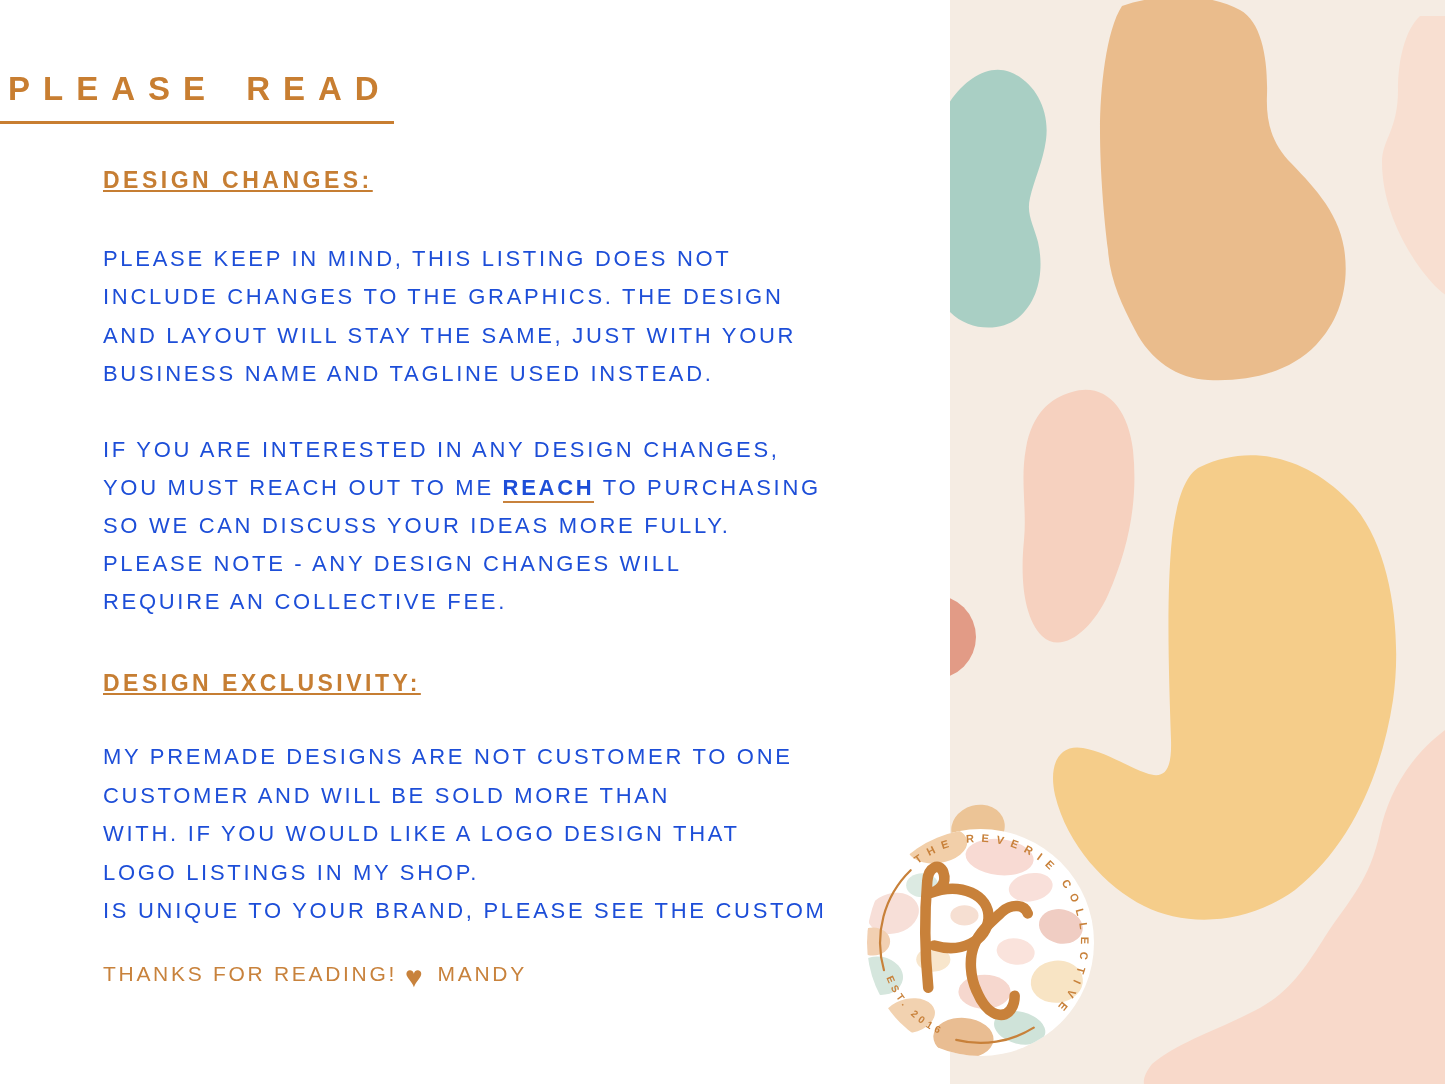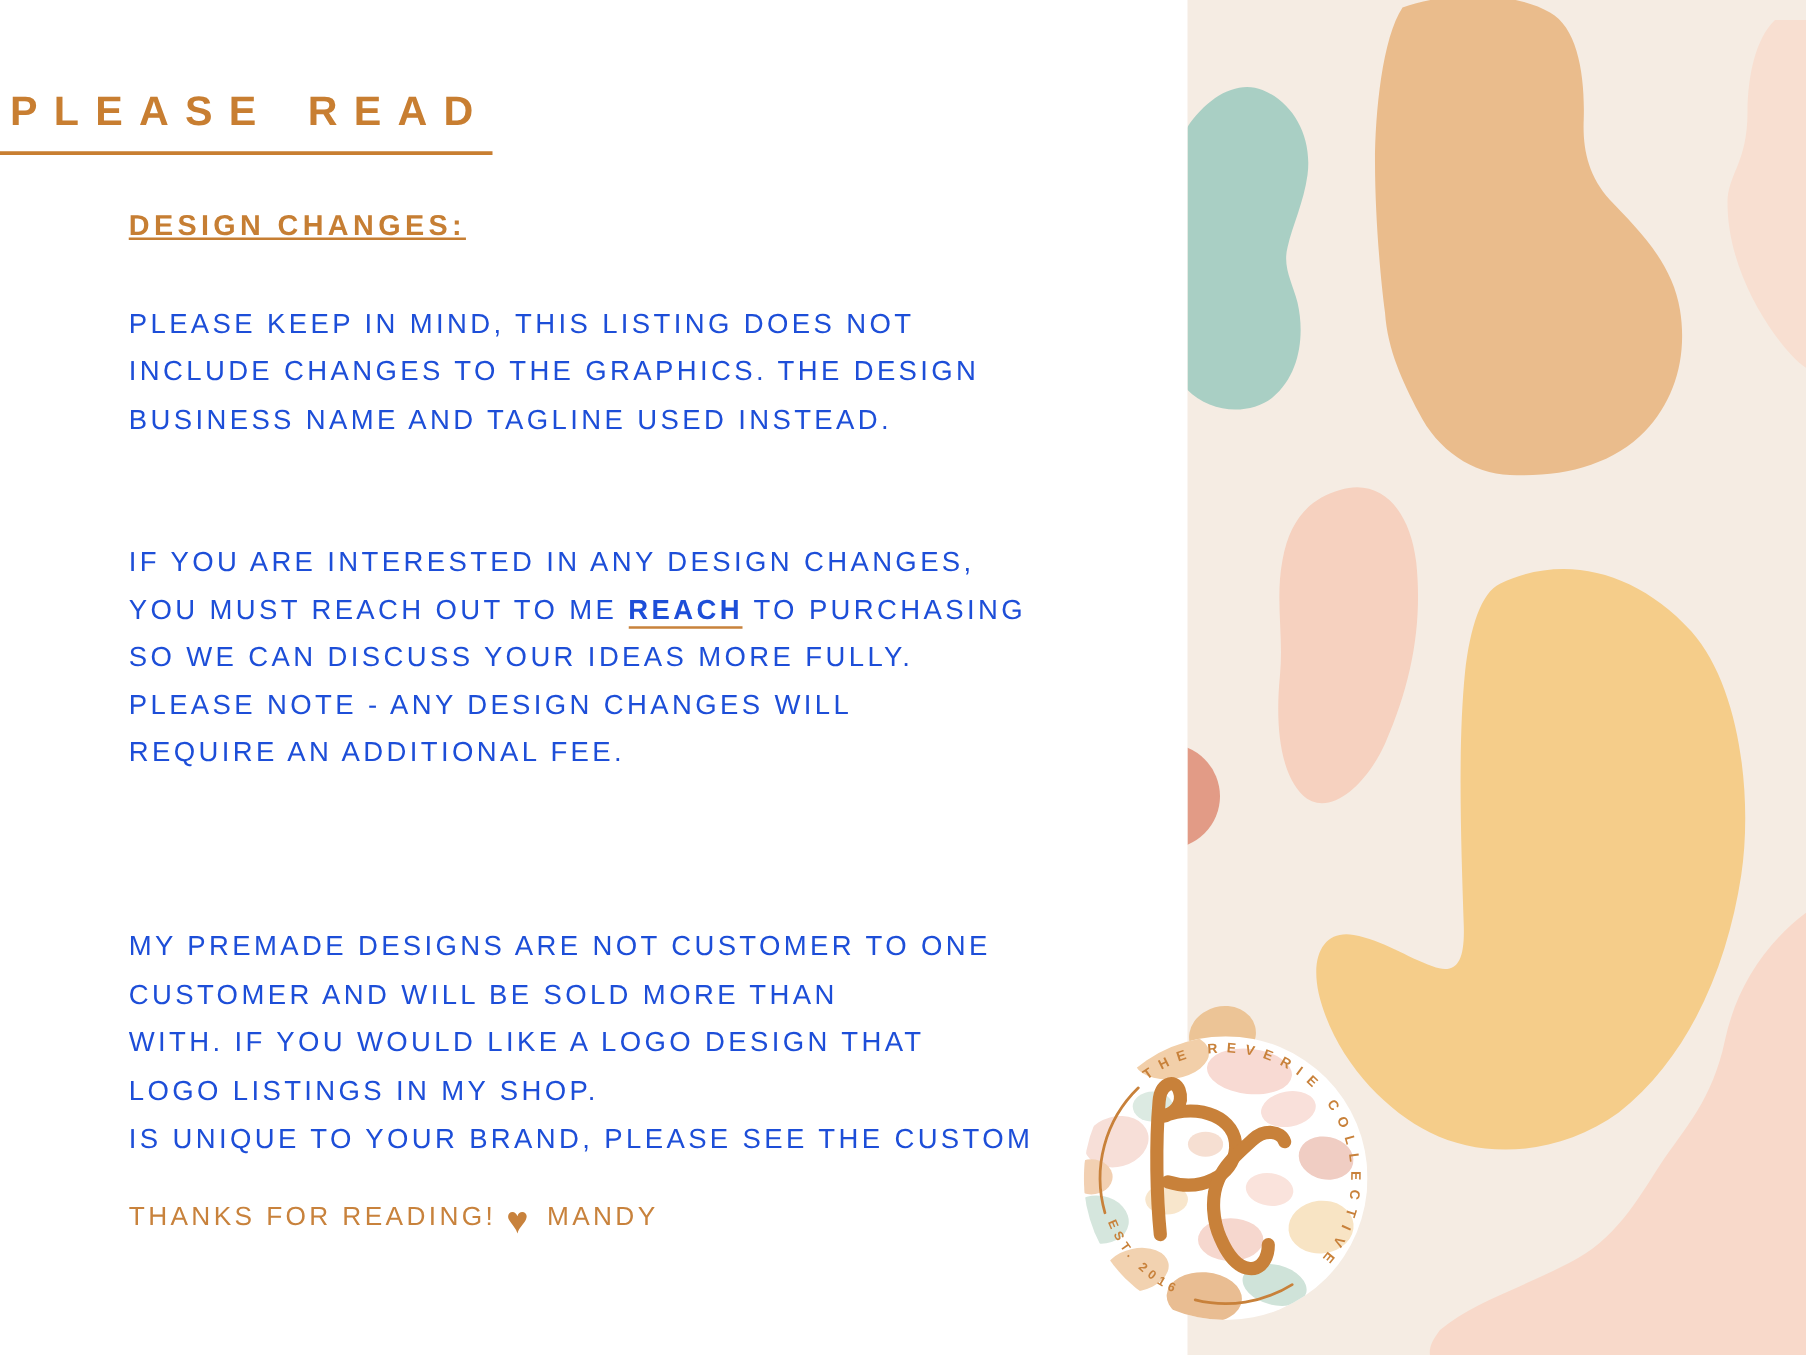--- a/index.html
+++ b/index.html
@@ -48,31 +48,33 @@
 <div class="canvas">
 
   <section class="left-panel">
     <h1 class="page-title"><span class="ul">PLEASE READ</span></h1>
 
     <h2 class="sec-title s1">DESIGN CHANGES:</h2>
 
     <div class="para p1">
       <div>PLEASE KEEP IN MIND, THIS LISTING DOES NOT</div>
       <div>INCLUDE CHANGES TO THE GRAPHICS. THE DESIGN</div>
+      <div>AND LAYOUT WILL STAY THE SAME, JUST WITH YOUR</div>
       <div>BUSINESS NAME AND TAGLINE USED INSTEAD.</div>
     </div>
 
     <div class="para p2">
       <div>IF YOU ARE INTERESTED IN ANY DESIGN CHANGES,</div>
       <div><span>YOU MUST REACH OUT TO ME </span><span class="em">REACH</span><span> TO PURCHASING</span></div>
       <div>SO WE CAN DISCUSS YOUR IDEAS MORE FULLY.</div>
       <div>PLEASE NOTE - ANY DESIGN CHANGES WILL</div>
-      <div>REQUIRE AN ADDITIONAL FEE.</div>
+      <div>REQUIRE AN COLLECTIVE FEE.</div>
     </div>
 
+    <h2 class="sec-title s2">DESIGN EXCLUSIVITY:</h2>
 
     <div class="para p3">
       <div>MY PREMADE DESIGNS ARE NOT CUSTOMER TO ONE</div>
       <div>CUSTOMER AND WILL BE SOLD MORE THAN</div>
       <div>WITH. IF YOU WOULD LIKE A LOGO DESIGN THAT</div>
       <div>LOGO LISTINGS IN MY SHOP.</div>
       <div>IS UNIQUE TO YOUR BRAND, PLEASE SEE THE CUSTOM</div>
     </div>
 
     <div class="closing">

